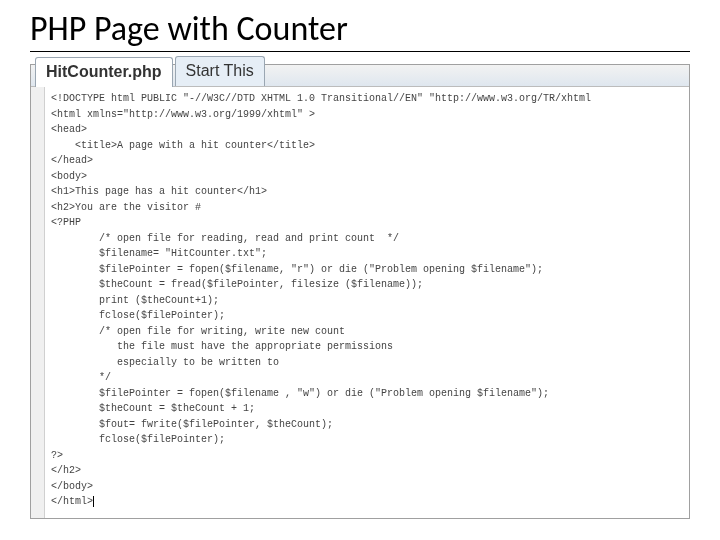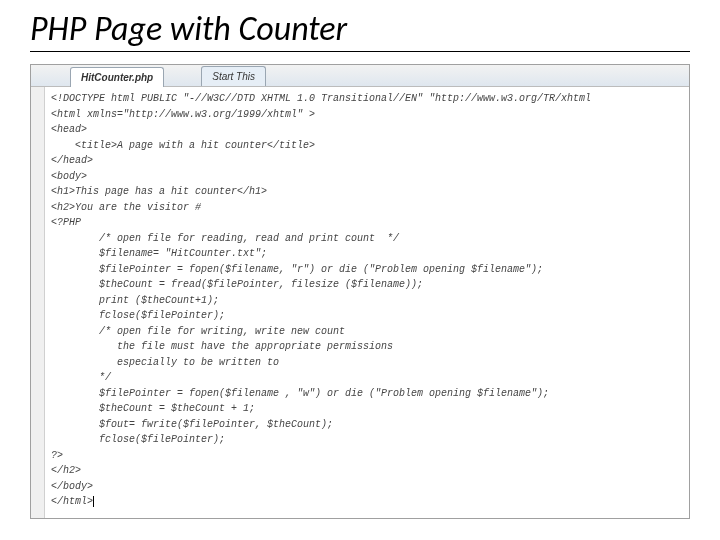--- a/index.html
+++ b/index.html
@@ -1,15 +1,15 @@
 <!DOCTYPE html>
 <html><head>
 <meta charset="utf-8">
 <style>
-  * { margin: 0; padding: 0; box-sizing: border-box; font-style: italic; }
+  * { margin: 0; padding: 0; box-sizing: border-box; }
   body {
     width: 720px;
     height: 540px;
     background: #fff;
     font-family: Calibri, Arial, sans-serif;
     overflow: hidden;
     position: relative;
   }
   .slide-title {
     font-size: 34px;
@@ -34,29 +34,28 @@
   .tab-bar {
     background: linear-gradient(#f2f2f2, #dfe7ef);
     border-bottom: 1px solid #bcbcbc;
     display: flex;
     align-items: flex-end;
     height: 22px;
     padding-left: 4px;
   }
   .tab {
     font-family: Tahoma, Arial, sans-serif;
-    font-size: 10px;
+    font-size: 16px;
     padding: 2px 10px 2px 10px;
     border: 1px solid #9aa6b2;
     border-bottom: none;
     margin-right: 2px;
     border-radius: 3px 3px 0 0;
     background: #e6eef6;
     cursor: pointer;
-    margin-left: 35px;
   }
   .tab.active {
     background: #fff;
     font-weight: bold;
     position: relative;
     top: 1px;
   }
   .gutter-lines {
     display: flex;
   }

